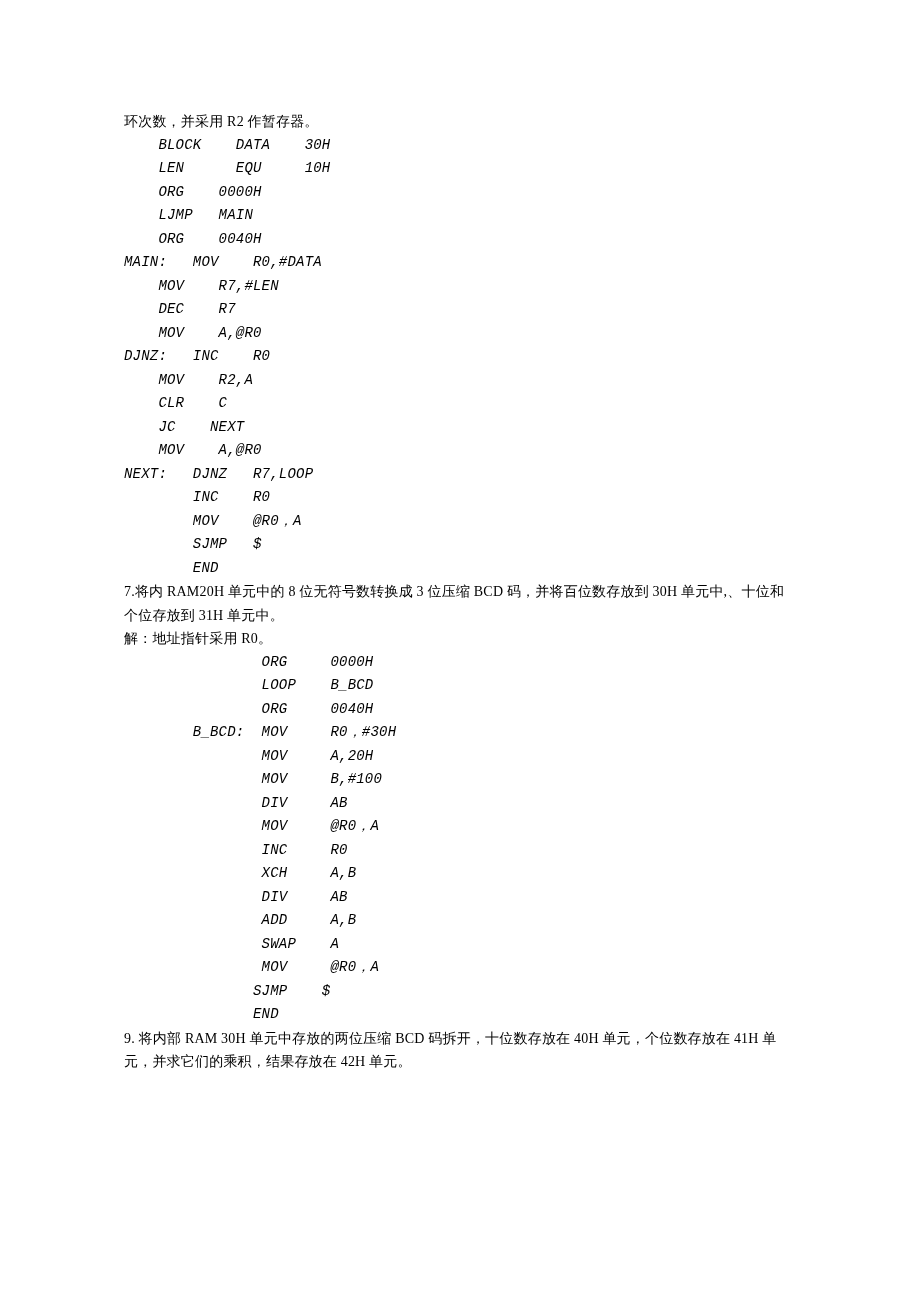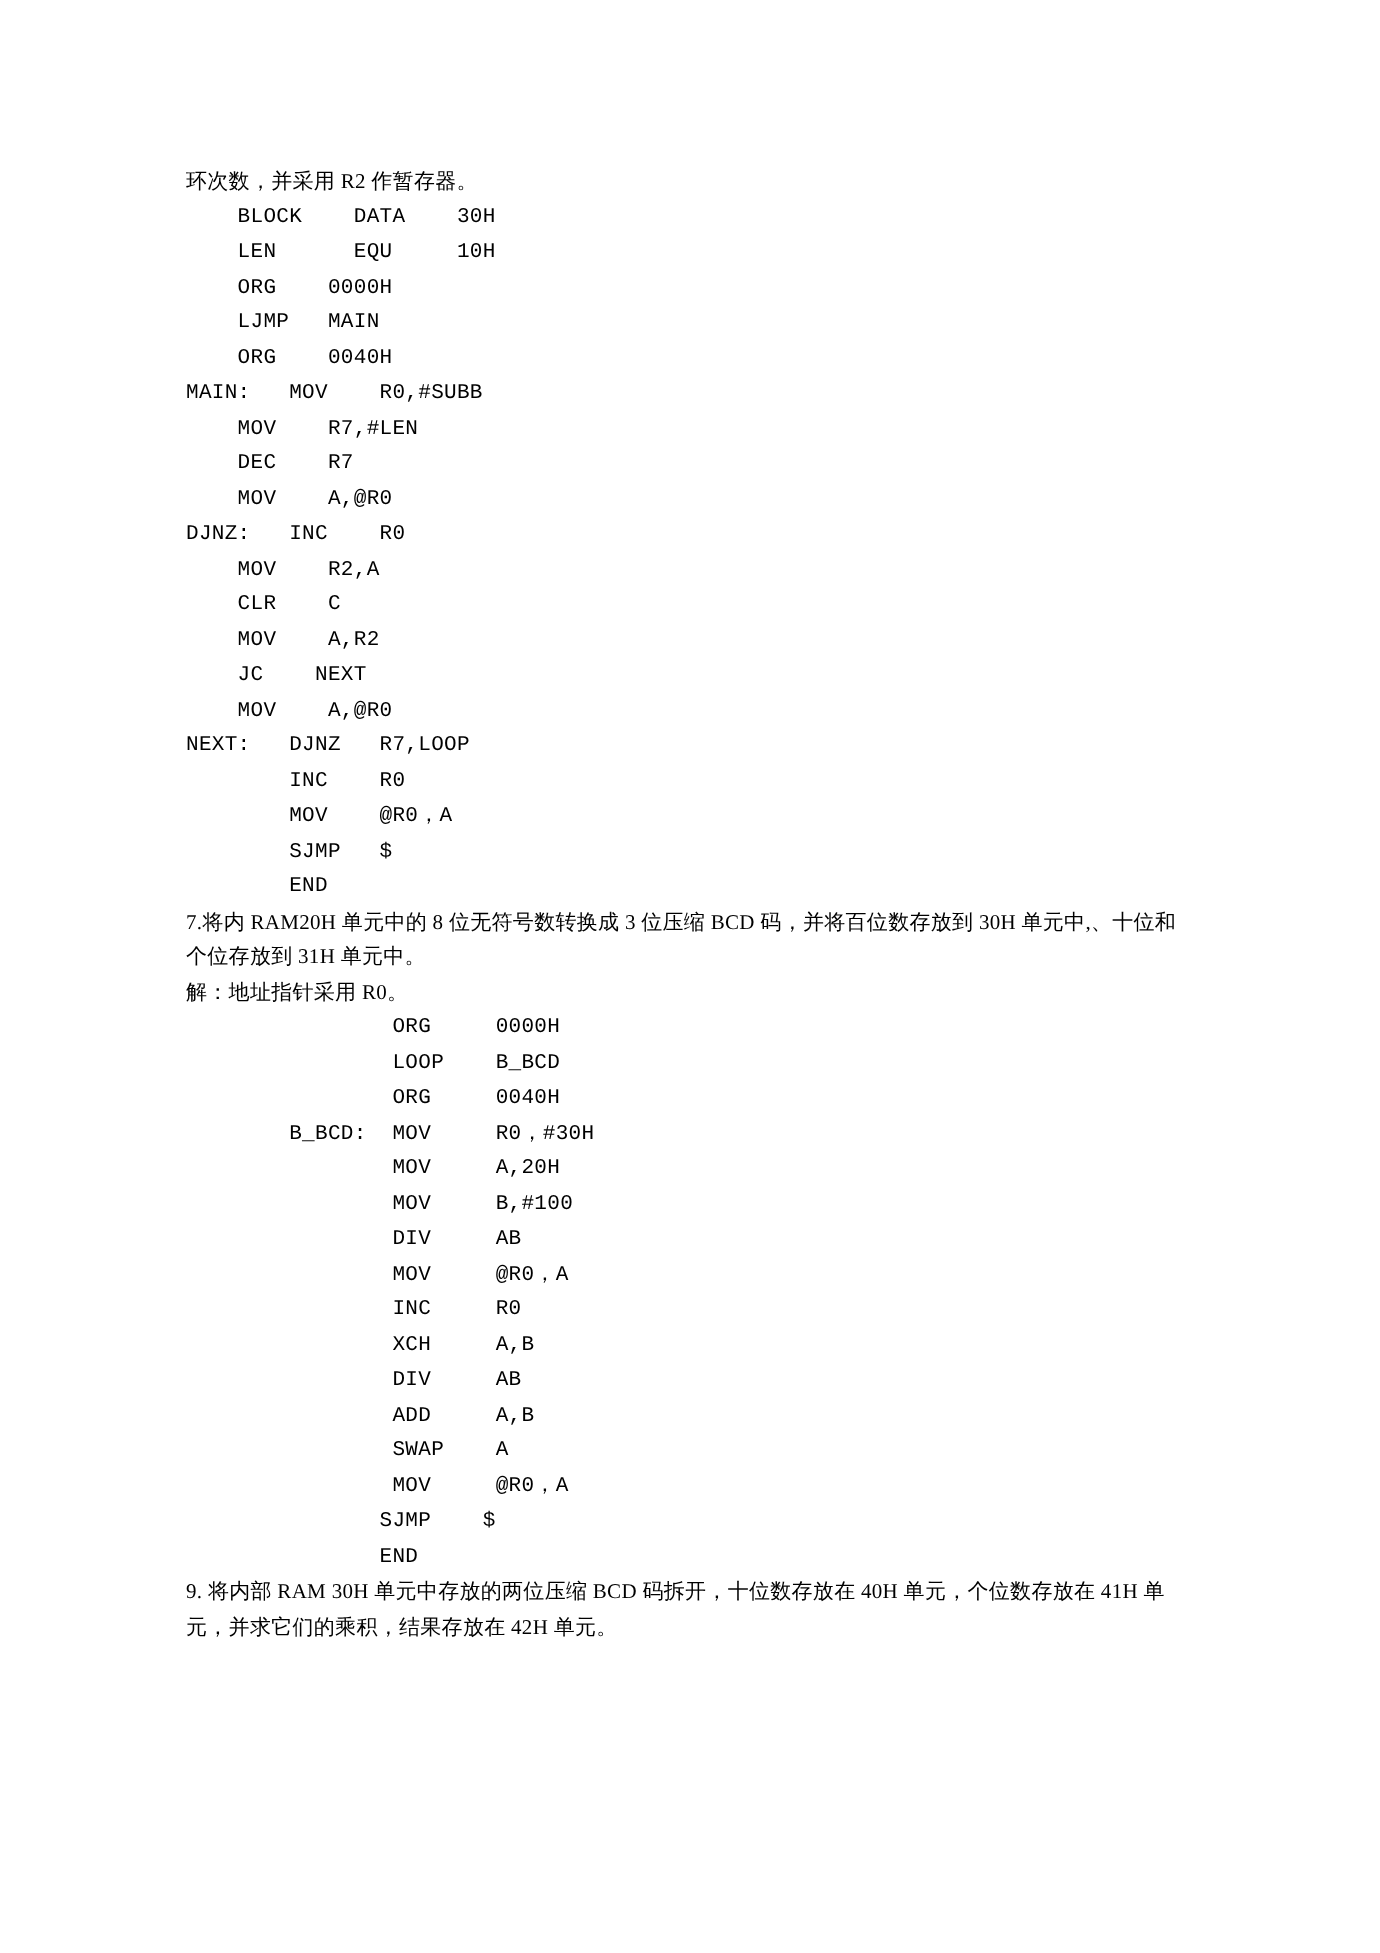--- a/index.html
+++ b/index.html
@@ -16,43 +16,43 @@
     font-family: "SimSun", "NSimSun", serif;
     font-size: 14px;
     line-height: 23.5px;
     color: #000;
     letter-spacing: 0.2px;
   }
   .code-line {
     font-family: "Courier New", monospace;
     white-space: pre;
     font-size: 14px;
+    font-style: italic;
   }
   .text-line {
     white-space: pre-wrap;
   }
 </style>
 </head>
 <body>
 
 <div class="page" id="page">
     <div class="text-line">环次数，并采用 R2 作暂存器。</div>
     <div class="code-line">    BLOCK    DATA    30H</div>
     <div class="code-line">    LEN      EQU     10H</div>
     <div class="code-line">    ORG    0000H</div>
     <div class="code-line">    LJMP   MAIN</div>
     <div class="code-line">    ORG    0040H</div>
-    <div class="code-line">MAIN:   MOV    R0,#SUBB</div>
+    <div class="code-line">MAIN:   MOV    R0,#DATA</div>
     <div class="code-line">    MOV    R7,#LEN</div>
     <div class="code-line">    DEC    R7</div>
     <div class="code-line">    MOV    A,@R0</div>
     <div class="code-line">DJNZ:   INC    R0</div>
     <div class="code-line">    MOV    R2,A</div>
     <div class="code-line">    CLR    C</div>
-    <div class="code-line">    MOV    A,R2</div>
     <div class="code-line">    JC    NEXT</div>
     <div class="code-line">    MOV    A,@R0</div>
     <div class="code-line">NEXT:   DJNZ   R7,LOOP</div>
     <div class="code-line">        INC    R0</div>
     <div class="code-line">        MOV    @R0，A</div>
     <div class="code-line">        SJMP   $</div>
     <div class="code-line">        END</div>
     <div class="text-line">7.将内 RAM20H 单元中的 8 位无符号数转换成 3 位压缩 BCD 码，并将百位数存放到 30H 单元中,、十位和个位存放到 31H 单元中。</div>
     <div class="text-line">解：地址指针采用 R0。</div>
     <div class="code-line">                ORG     0000H</div>

